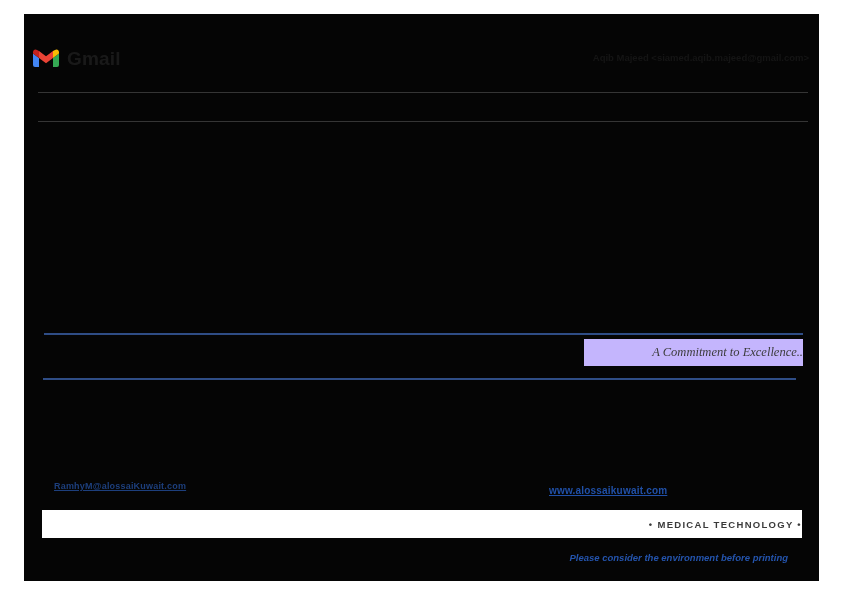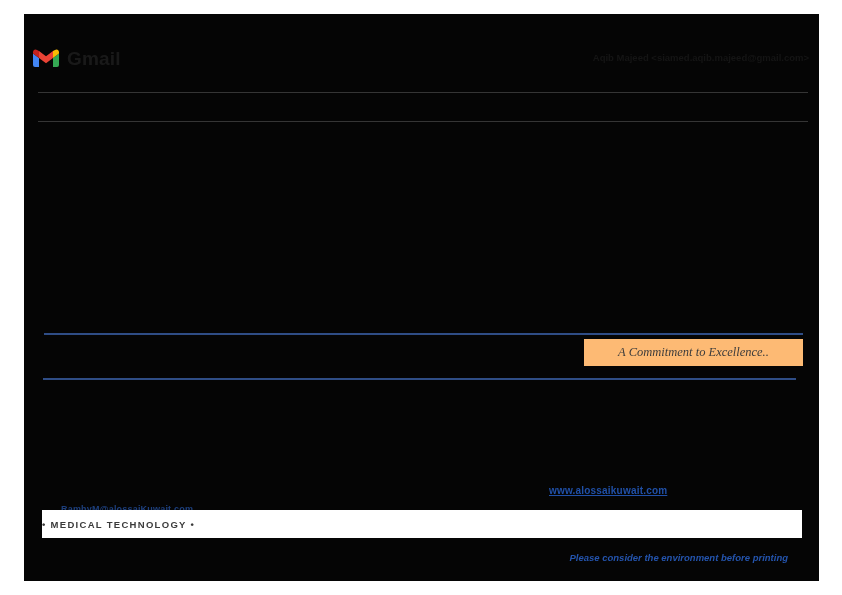--- a/index.html
+++ b/index.html
@@ -77,43 +77,42 @@
   }
   .blue-rule-top    { left: 44px; top: 333px; width: 759px; }
   .blue-rule-bottom { left: 43px; top: 378px; width: 753px; }
 
   .tagline-box {
     position: absolute;
     left: 584px;
     top: 339px;
     width: 219px;
     height: 27px;
-    background: #fdba74;
+    background: #c4b5fd;
     display: flex;
     align-items: center;
-    justify-content: center;
+    justify-content: flex-end;
   }
   .tagline {
     font-family: "Liberation Serif", serif;
     font-style: italic;
     font-size: 12.5px;
     color: #3c3c3c;
     white-space: nowrap;
   }
 
   .email-link {
     position: absolute;
     left: 54px;
-    top: 504px;
+    top: 481px;
     font-size: 9px;
     font-weight: bold;
     color: #1d3f7d;
     letter-spacing: .2px;
     white-space: nowrap;
-    margin-left: 7px;
   }
   .web-link {
     position: absolute;
     left: 549px;
     top: 485px;
     font-size: 10px;
     font-weight: bold;
     color: #2050a8;
     letter-spacing: .2px;
     white-space: nowrap;
@@ -121,21 +120,21 @@
 
   .medtech-bar {
     position: absolute;
     left: 42px;
     top: 510px;
     width: 760px;
     height: 28px;
     background: #ffffff;
     display: flex;
     align-items: center;
-    justify-content: flex-start;
+    justify-content: flex-end;
   }
   .medtech-text {
     font-size: 9.5px;
     font-weight: bold;
     color: #3a3a3a;
     letter-spacing: 1.3px;
     white-space: nowrap;
   }
 
   .eco-note {

